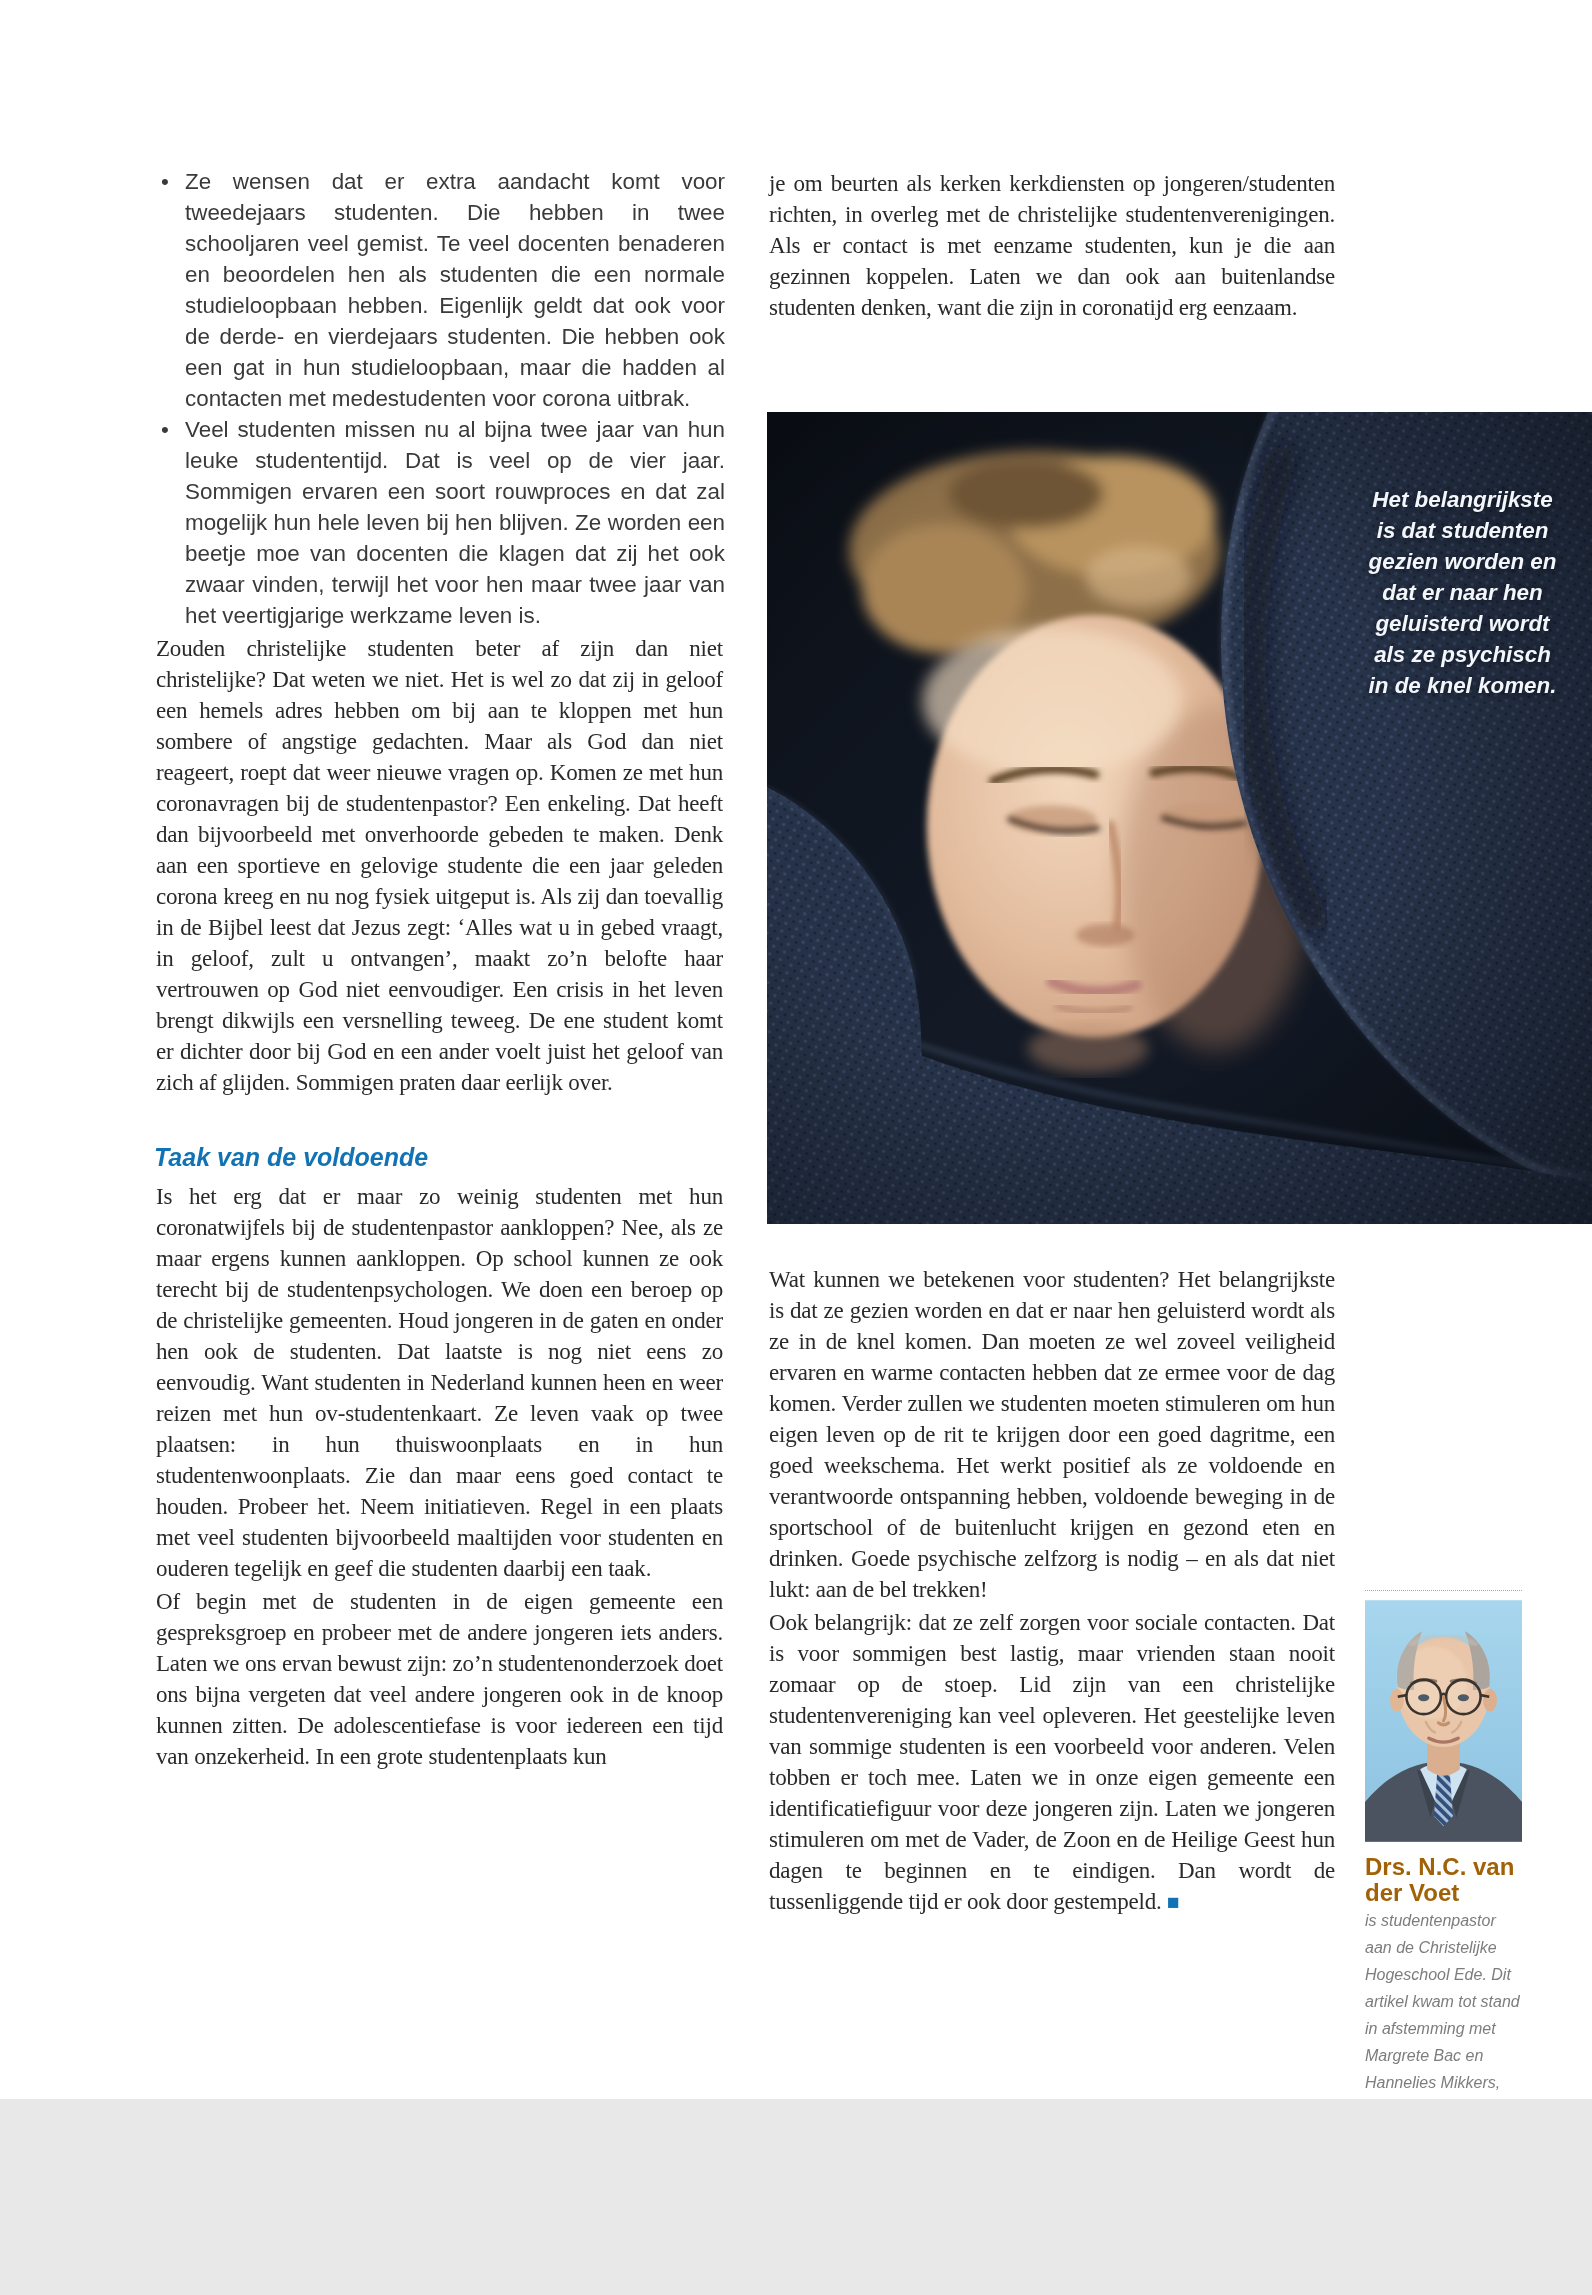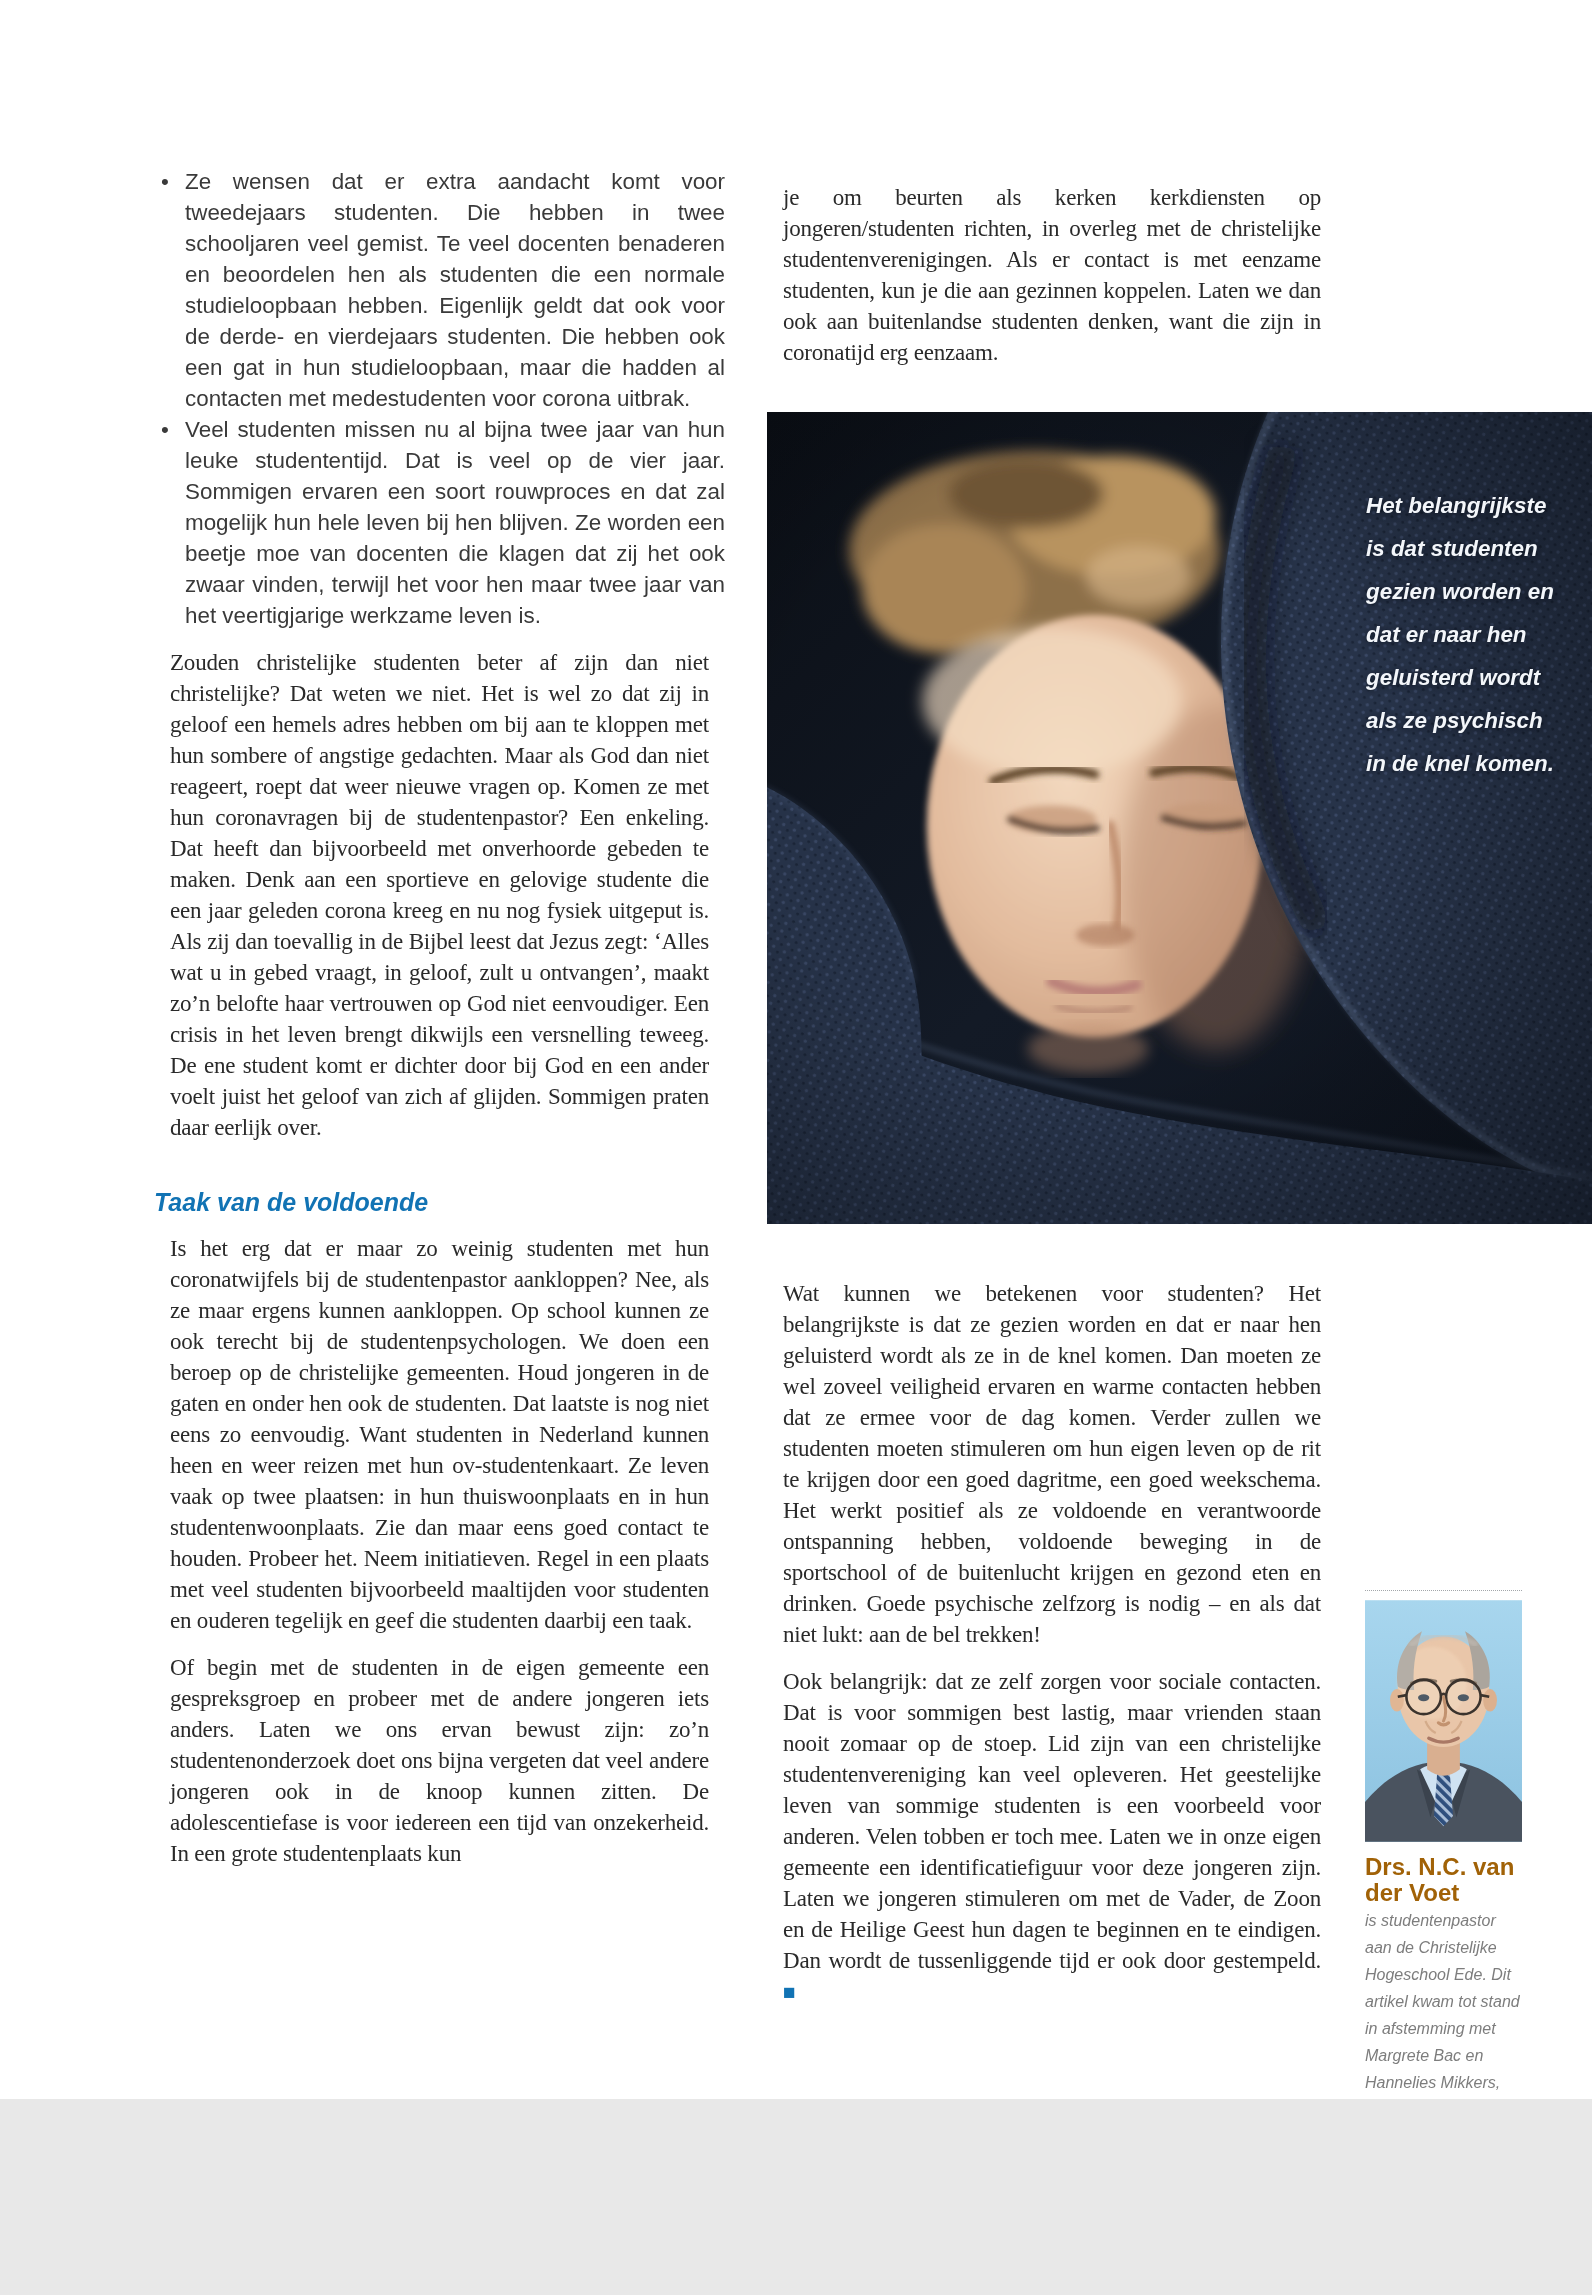--- a/index.html
+++ b/index.html
@@ -6,21 +6,21 @@
   .page{
     position:relative;width:1592px;height:2099px;background:#ffffff;
     overflow:hidden;font-family:"Liberation Serif",serif;color:#2a2a2a;
   }
   .abs{position:absolute;}
   
   .col-left{left:154px;top:166px;width:571px;}
   .col-right-top{left:767px;top:166px;width:570px;}
   .col-right-bottom{left:767px;top:1262px;width:570px;}
   .body-par{
-    margin:16px;font-size:23px;line-height:31px;text-align:justify;
+    margin:2px;font-size:23px;line-height:31px;text-align:justify;
     color:#2a2a2a;letter-spacing:-0.2px;
   }
   .bullets{list-style:none;margin:0;padding:0;
     font-family:"Liberation Sans",sans-serif;font-size:22.4px;line-height:31px;
     color:#3a3a3a;}
   .bullets li{position:relative;padding-left:31px;text-align:justify;}
   .bullets li::before{content:"•";position:absolute;left:7px;top:0;color:#3a3a3a;}
   .sec-heading{
     margin:45px 0 8.6px 0;font-family:"Liberation Sans",sans-serif;
     font-style:italic;font-weight:bold;font-size:25px;line-height:29px;
@@ -28,22 +28,23 @@
   }
   .sec-heading.first{margin-top:47px;}
   .col-right-bottom .sec-heading{margin-top:0;}
   .endmark{color:#1173b4;font-size:21px;}
   
   .hero{left:767px;top:412px;width:825px;height:812px;}
   .hero svg{display:block;width:100%;height:100%;}
   .pull-quote{
     position:absolute;left:599px;top:72px;width:193px;
     font-family:"Liberation Sans",sans-serif;font-style:italic;font-weight:bold;
-    font-size:22.4px;line-height:43px;color:#f3f6fa;white-space:pre-line;
+    font-size:22.4px;line-height:31px;color:#f3f6fa;white-space:pre-line;
     text-shadow:0 0.9px 7px rgba(4,8,16,.6);
+    text-align:center;
   }
   
   .author{left:1365px;top:1590px;width:157px;font-family:"Liberation Sans",sans-serif;}
   .dotted{border-top:1.7px dotted #a3a7ab;height:0;margin:0 0 8.6px 0;}
   .author .portrait{width:157px;height:242px;display:block;}
   .author-name{margin:12px 0 1.7px 0;font-weight:bold;font-size:24px;line-height:26px;color:#a16207;}
   .author-bio{margin:0 0 19px 0;font-style:italic;font-size:16px;line-height:27px;color:#7d7d7d;}
   
   .footer-brand{left:660px;top:2190px;font-family:"Liberation Sans",sans-serif;font-size:21px;color:#222;}
   .footer-brand .brand{font-weight:normal;}

